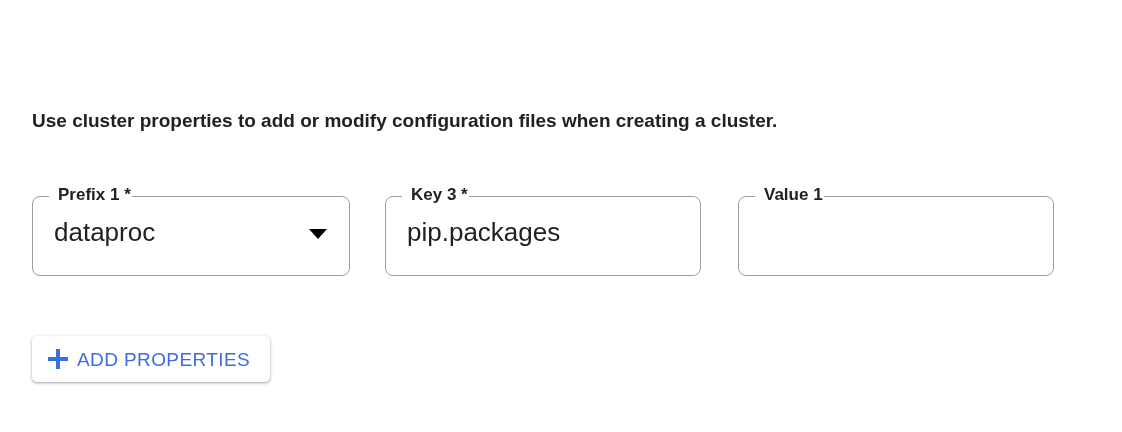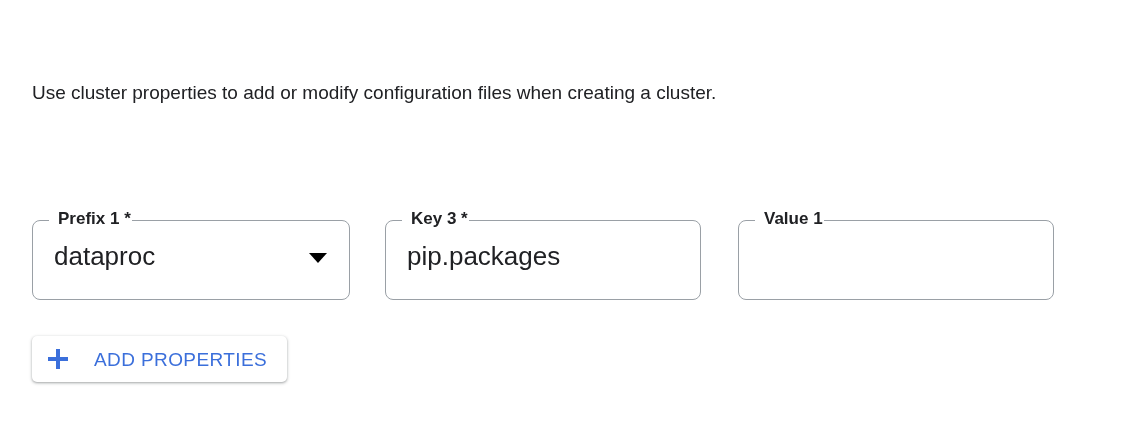--- a/index.html
+++ b/index.html
@@ -33,40 +33,40 @@
     line-height: 40px;
     font-weight: 700;
     letter-spacing: -0.2px;
     color: #000000;
     white-space: nowrap;
   }
 
   .page-subtitle {
     position: absolute;
     left: 32px;
-    top: 80px;
+    top: 108px;
     font-size: 19px;
     line-height: 26px;
-    font-weight: 400;
+    font-weight: 700;
     color: #202124;
     white-space: nowrap;
   }
 
   
   .form-row {
     position: absolute;
     left: 0;
     top: 0;
     width: 1122px;
     height: 432px;
   }
 
   .mdc-field {
     position: absolute;
-    top: 220px;
+    top: 196px;
     height: 80px;
     box-sizing: border-box;
     border: 1px solid #9aa0a6;
     border-radius: 8px;
     background: #ffffff;
   }
 
   .mdc-field.f1 { left: 32px;  width: 318px; }
   .mdc-field.f2 { left: 385px; width: 316px; }
   .mdc-field.f3 { left: 738px; width: 316px; padding-left: 22px; }
@@ -123,21 +123,21 @@
 
   
   .add-btn {
     position: absolute;
     left: 32px;
     top: 336px;
     height: 46px;
     padding: 0 20px 0 16px;
     display: flex;
     align-items: center;
-    gap: 26px;
+    gap: 9px;
     background: #ffffff;
     border: none;
     border-radius: 5px;
     box-shadow: 0 1px 2px 0 rgba(60,64,67,.30), 0 1px 3px 1px rgba(60,64,67,.15);
     cursor: pointer;
     font-family: "Liberation Sans", sans-serif;
   }
 
   .plus-icon {
     position: relative;

